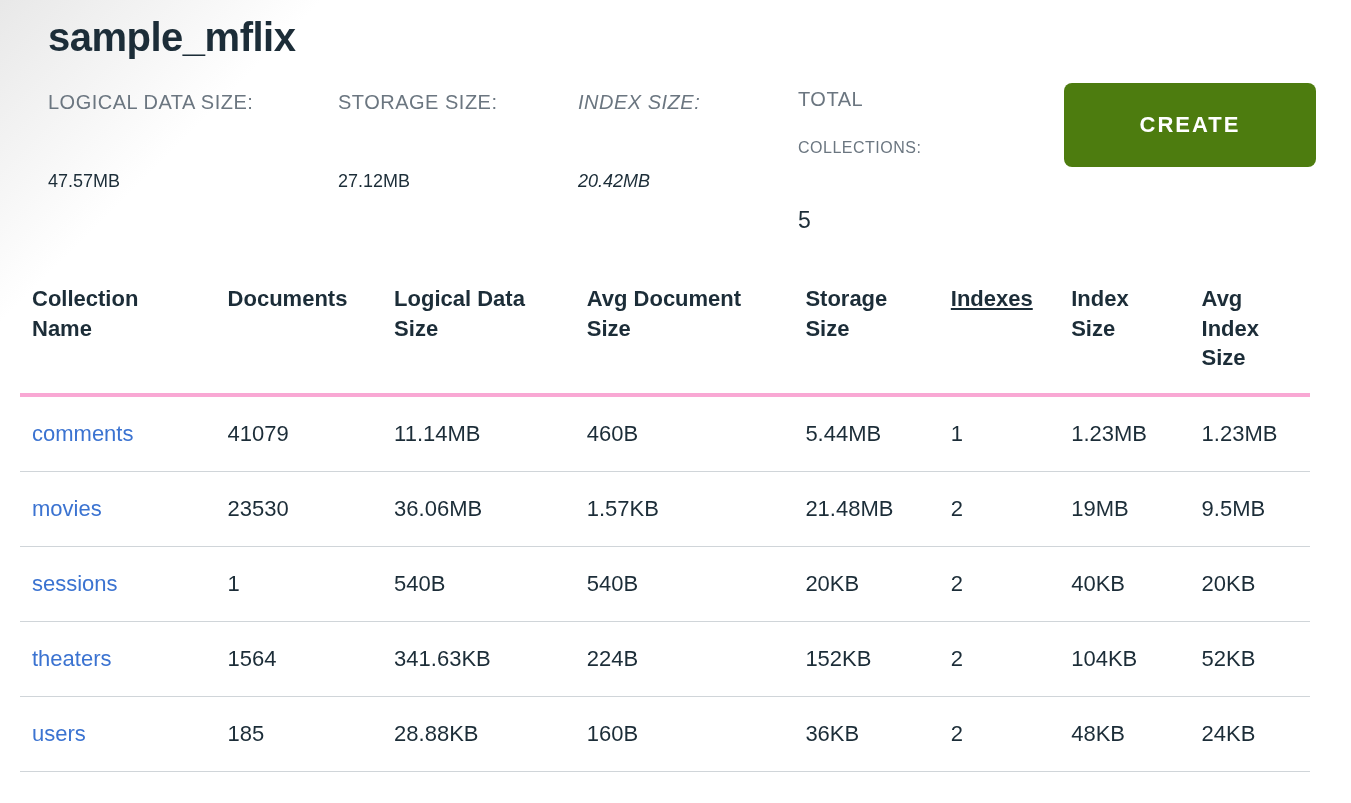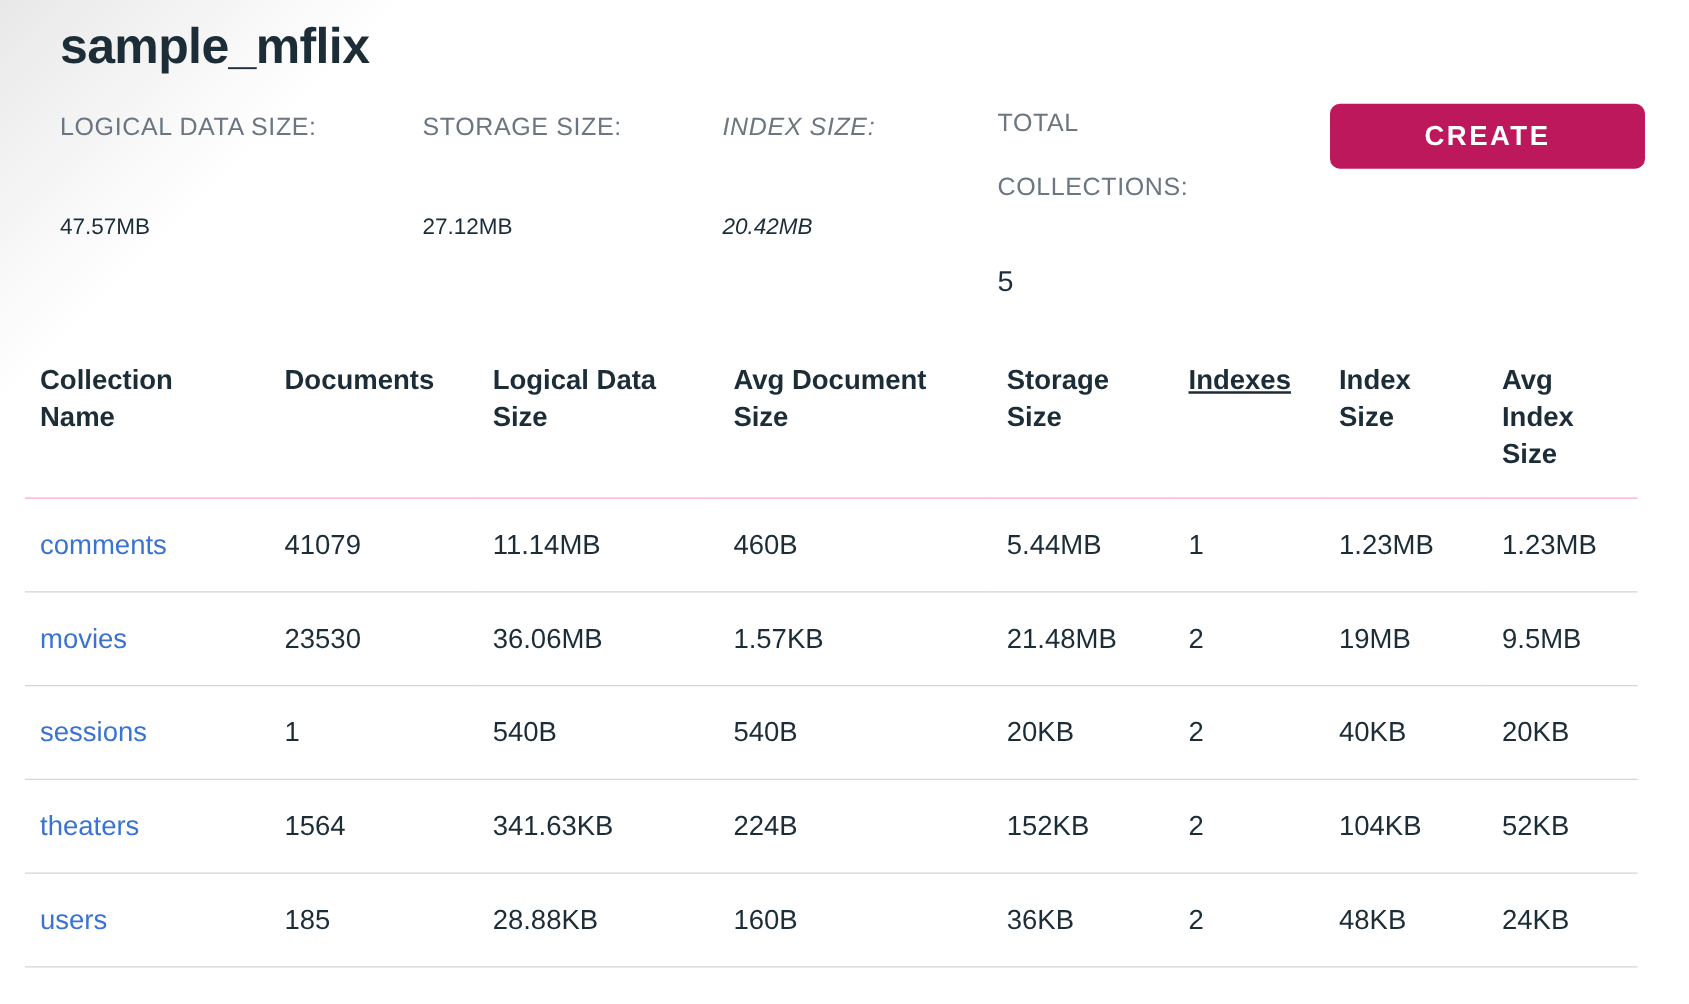--- a/index.html
+++ b/index.html
@@ -55,63 +55,63 @@
       color: #1c2d38;
     }
     .total-block .stat-label-1 {
       font-size: 20px;
       font-weight: 500;
       color: #6b7680;
       letter-spacing: 0.5px;
       margin-bottom: 28px;
     }
     .total-block .stat-label-2 {
-      font-size: 20px;
+      font-size: 16px;
       font-weight: 500;
       color: #6b7680;
       letter-spacing: 0.5px;
       margin-bottom: 50px;
     }
     .total-block .stat-value {
       font-size: 23px;
       font-weight: 400;
       color: #1c2d38;
     }
     .create-btn {
       position: absolute;
       right: 35px;
       top: -5px;
-      background: #be185d;
+      background: #4d7c0f;
       color: #ffffff;
       border: none;
       border-radius: 8px;
       font-size: 22px;
       font-weight: 700;
       letter-spacing: 2px;
-      padding: 13px 0;
+      padding: 29px 0;
       width: 252px;
       cursor: pointer;
       text-align: center;
     }
     .table-wrap {
       margin-top: 38px;
       margin-left: -28px;
     }
     table {
       width: 1290px;
       border-collapse: collapse;
     }
     thead th {
       text-align: left;
       font-size: 22px;
       font-weight: 700;
       color: #1c2d38;
       padding: 10px 12px 20px 12px;
       vertical-align: top;
-      border-bottom: 1px solid #f9a8d4;
+      border-bottom: 4px solid #f9a8d4;
       line-height: 1.35;
     }
     tbody td {
       font-size: 22px;
       font-weight: 400;
       color: #1c2d38;
       padding: 24px 12px;
       border-bottom: 1px solid #d0d5d9;
       vertical-align: middle;
     }

